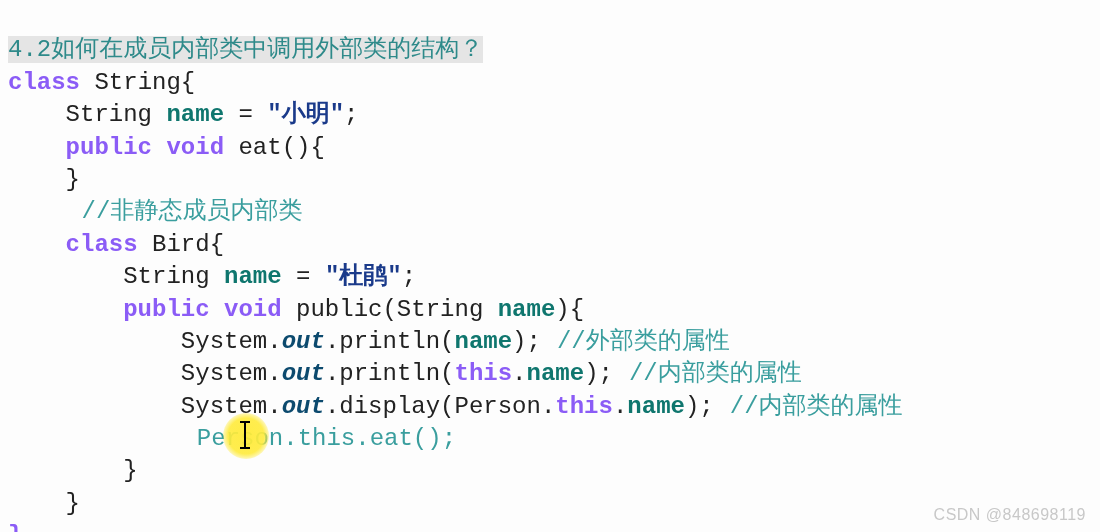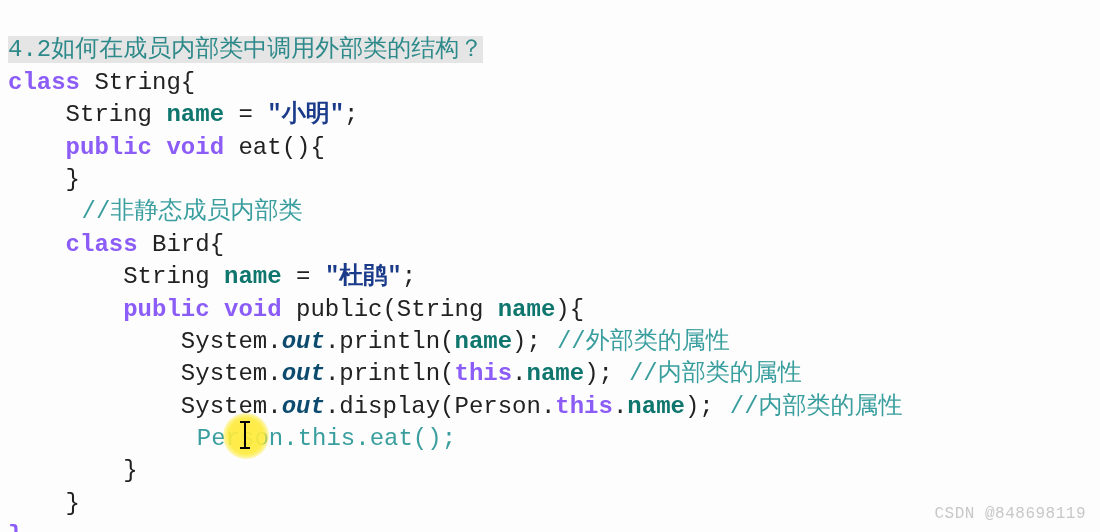--- a/index.html
+++ b/index.html
@@ -46,21 +46,21 @@
       font-weight: bold;
       text-align: center;
     }
     .hl-plain {
       color: #222;
     }
     .watermark {
       position: absolute;
       right: 14px;
       bottom: 6px;
-      font-family: Liberation Mono, monospace;
+      font-family: Liberation Sans, sans-serif;
       font-size: 16px;
       color: #c8c8c8;
       letter-spacing: 0.5px;
     }
     .cursor-highlight {
       position: absolute;
       width: 46px;
       height: 46px;
       border-radius: 50%;
       background: radial-gradient(circle, rgba(255,235,59,0.95) 0%, rgba(255,235,59,0.9) 55%, rgba(255,235,59,0.0) 80%);

